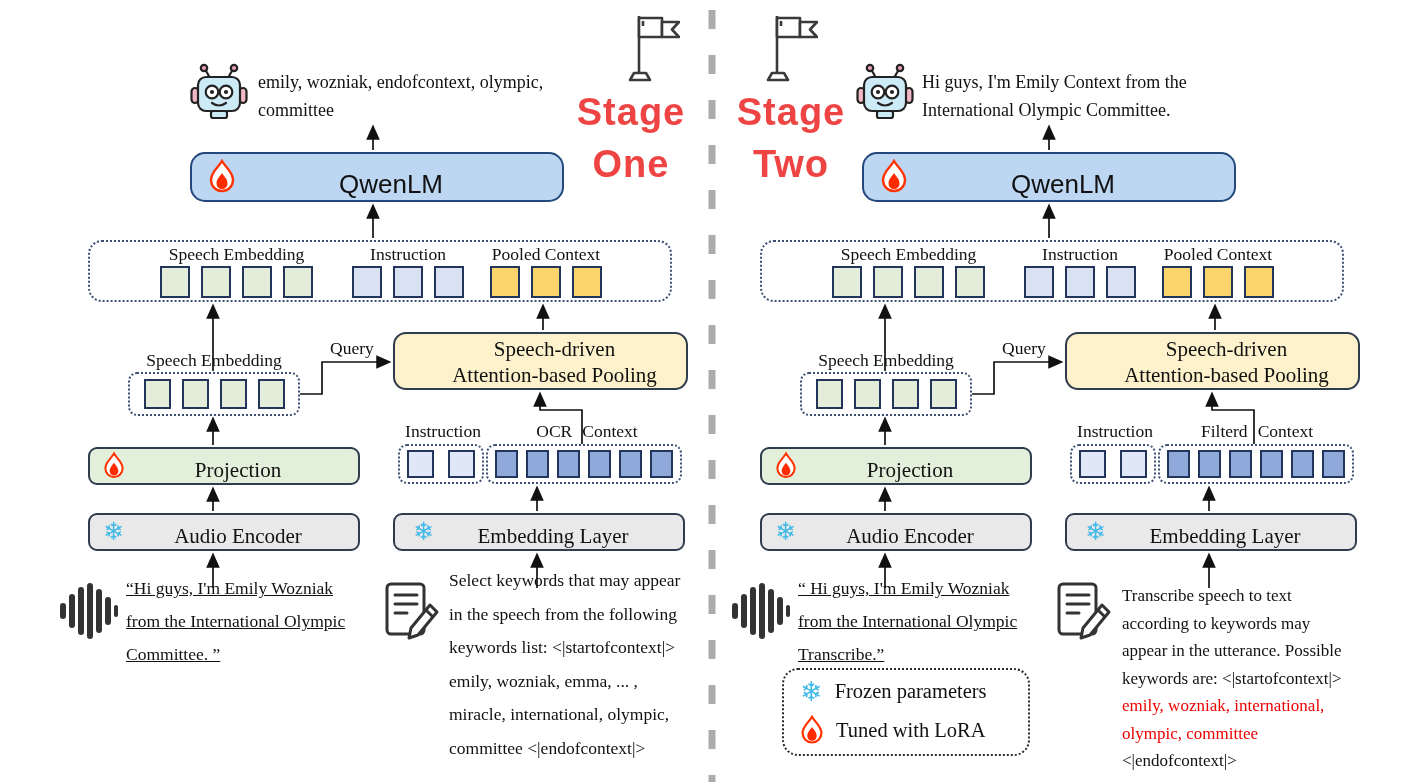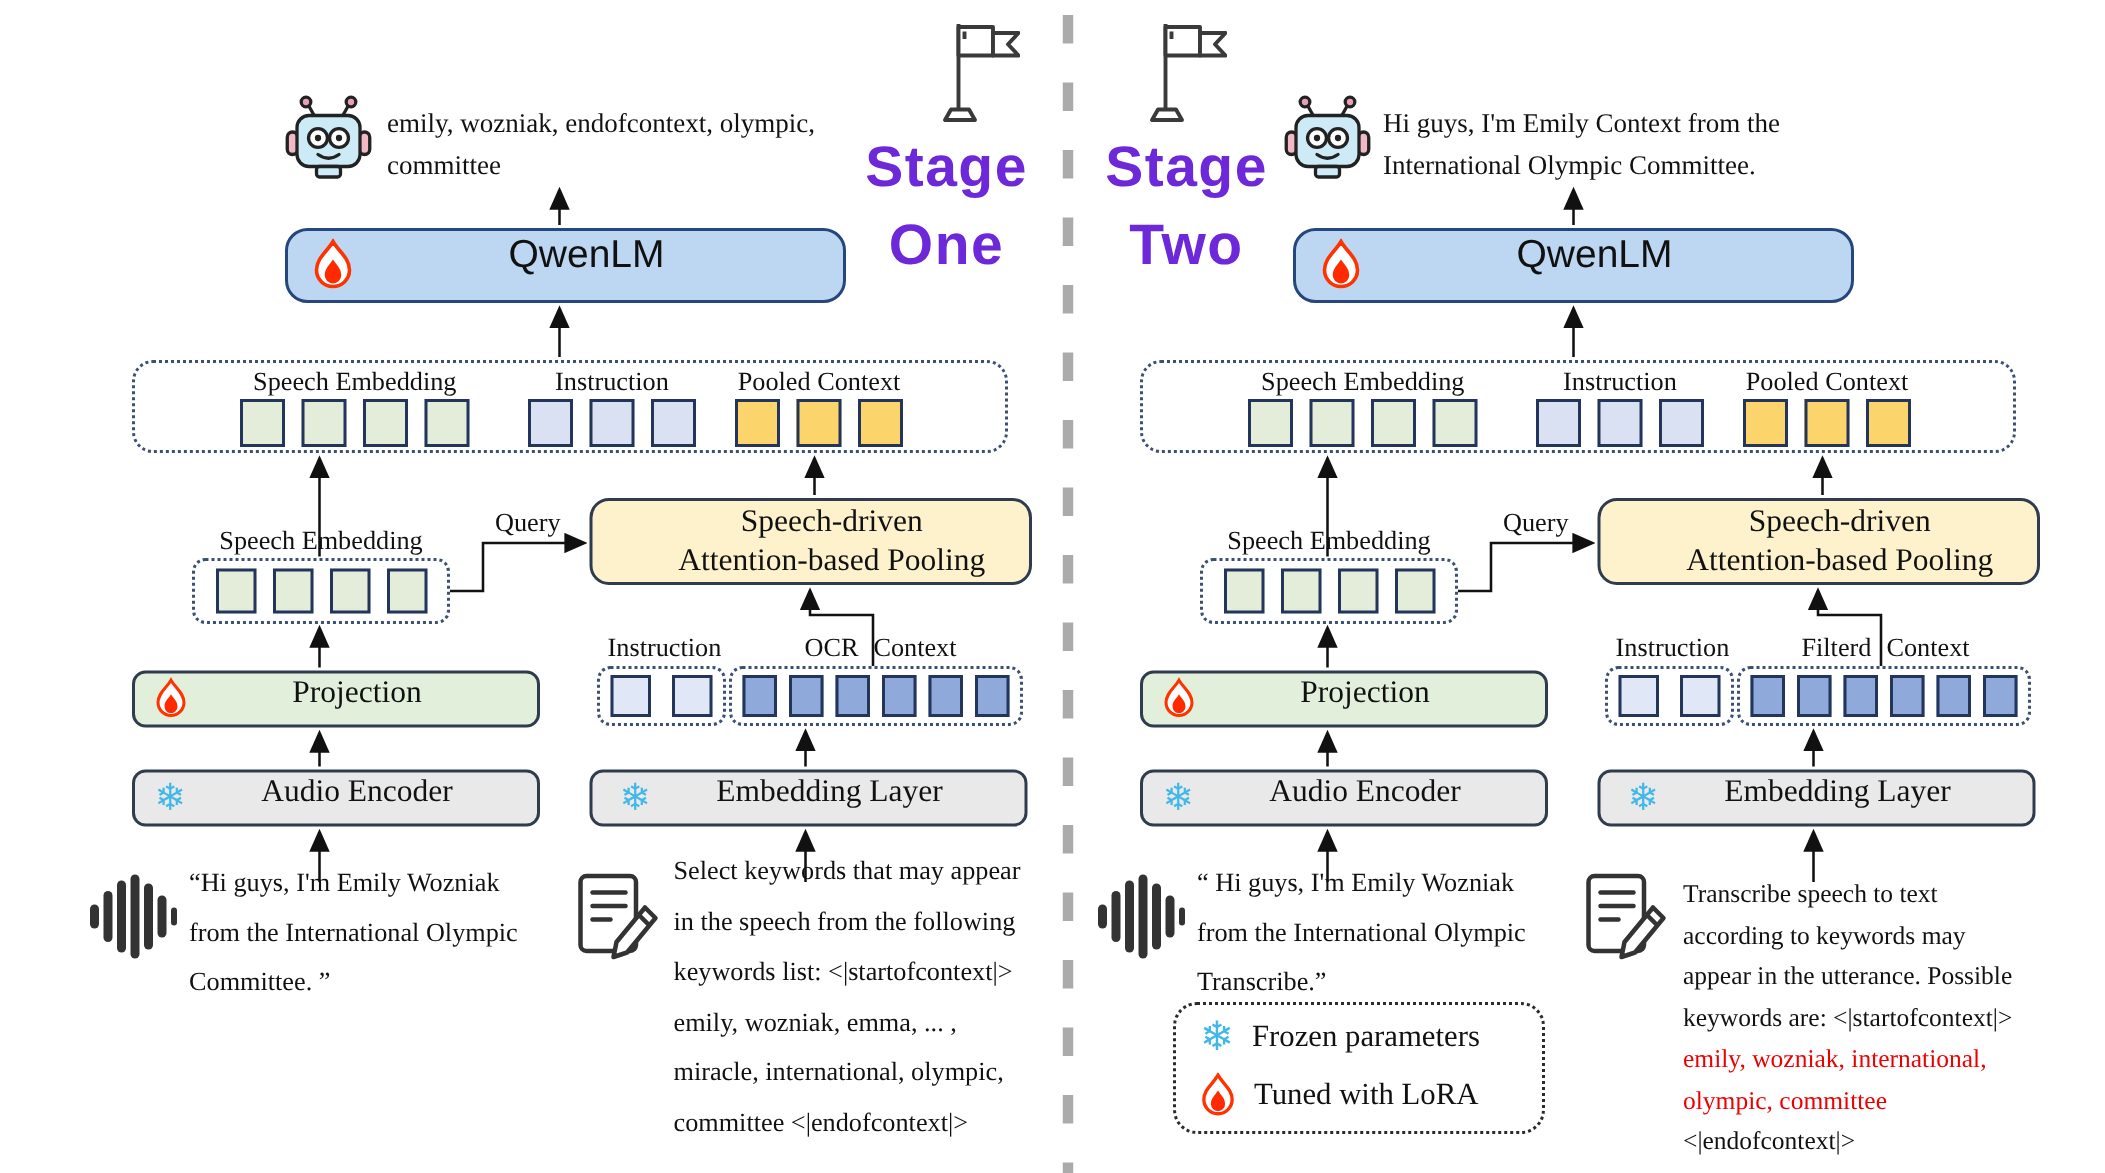--- a/index.html
+++ b/index.html
@@ -1,21 +1,21 @@
 <!DOCTYPE html>
 <html><head>
 <meta charset="utf-8">
 <style>
   html,body{margin:0;padding:0;background:#fff;}
   .canvas{position:relative;width:1403px;height:782px;background:#fff;overflow:hidden;
           font-family:"Liberation Serif","DejaVu Serif",serif;color:#111;}
   .abs{position:absolute;}
   svg{display:block;}
   
-  .box{position:absolute;display:flex;align-items:flex-start;justify-content:center;
+  .box{position:absolute;display:flex;align-items:flex-end;justify-content:center;
        border:2px solid #2f3c4e;border-radius:9px;box-sizing:border-box;
        font-size:21px;color:#111;padding-left:28px;}
   .box .box-icon{position:absolute;left:13px;top:50%;transform:translateY(-50%);line-height:0;}
   .qwen{background:#bdd7f2;border:2px solid #24477d;border-radius:15px;
         font-family:"Liberation Sans","DejaVu Sans",sans-serif;font-size:26px;}
   .pooling{background:#fdf2cc;border-radius:13px;text-align:center;font-size:21px;line-height:26px;}
   .projection{background:#e2efda;}
   .gray{background:#e9e9e9;}
   
   .dotted{position:absolute;border:2px dotted #3d4f73;border-radius:14px;box-sizing:border-box;background:#fff;}
@@ -28,27 +28,27 @@
   .sq-ll{width:27px;height:28px;background:#e0e7f6;}
   .sq-b{width:23px;height:28px;background:#8fa9da;}
   .sq-y{width:30px;height:32px;background:#fcd46c;}
   .tok-group{position:absolute;display:flex;flex-direction:column;align-items:center;}
   .tok-label{font-size:17.5px;white-space:nowrap;line-height:20px;margin-bottom:2px;}
   .tok-row{display:flex;gap:11px;}
   
   .mini-label{position:absolute;font-size:17.5px;white-space:nowrap;text-align:center;}
   .split-label{position:absolute;display:flex;justify-content:center;gap:10px;font-size:17.5px;white-space:nowrap;}
   
-  .stage{position:absolute;width:130px;text-align:center;color:#6d28d9;
+  .stage{position:absolute;width:130px;text-align:center;color:#ef4444;
          font-family:"Liberation Sans","DejaVu Sans",sans-serif;font-weight:800;
          font-size:38px;line-height:52px;letter-spacing:1px;}
   
   .tline{white-space:nowrap;}
   .out-text{position:absolute;font-size:18px;line-height:28px;}
-  .speech-text{position:absolute;font-size:17.5px;line-height:33px;}
+  .speech-text{position:absolute;font-size:17.5px;line-height:33px;text-decoration:underline;}
   .instr-text{position:absolute;font-size:17.5px;line-height:33.5px;}
   .instr-text.compact{font-size:17px;line-height:27.5px;}
   .red{color:#ee0000;}
   
   .legend{position:absolute;border:2px dotted #2b2b2b;border-radius:16px;box-sizing:border-box;
           display:flex;flex-direction:column;justify-content:center;gap:10px;padding:8px 0 8px 16px;}
   .legend-row{display:flex;align-items:center;gap:12px;font-size:20.5px;}
   .snow{color:#41b8e8;font-family:"DejaVu Sans",sans-serif;line-height:1;}
 </style>
 </head>

